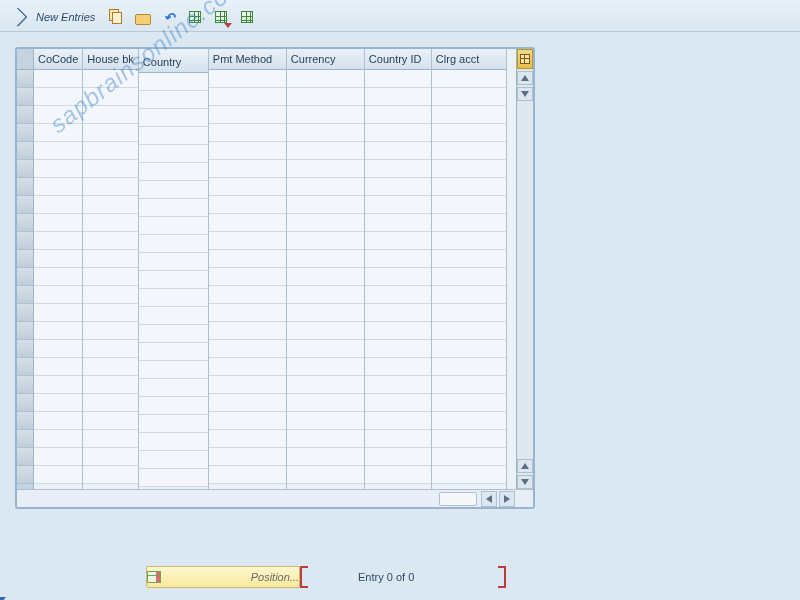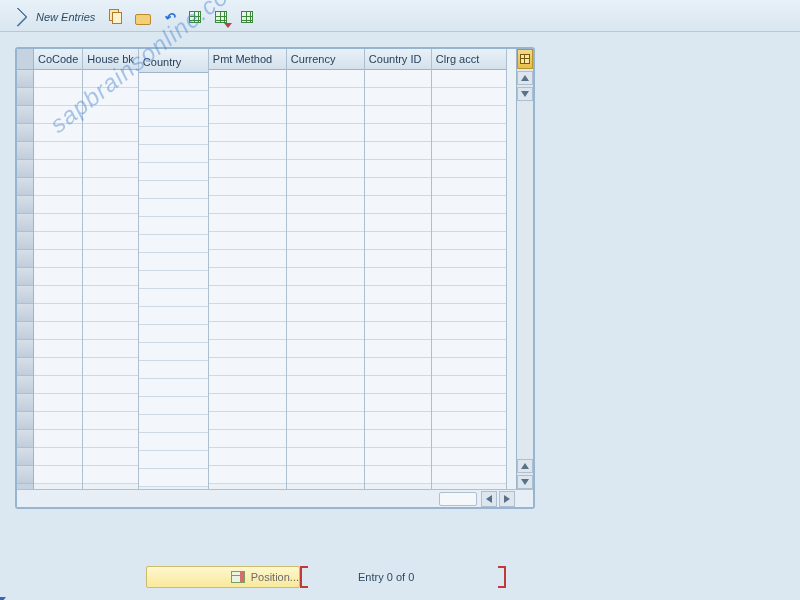--- a/index.html
+++ b/index.html
@@ -155,22 +155,23 @@
 
   
   .footer {
     position:absolute;left:0;right:0;bottom:0;height:46px;
     display:flex;align-items:center;
   }
   .pos-btn {
     position:absolute;left:146px;width:152px;height:20px;
     background:linear-gradient(#fff7cf,#f8e99a);
     border:1px solid #cabb6d;border-radius:2px;
-    display:flex;align-items:center;justify-content:flex-end;gap:6px;
+    display:flex;align-items:center;justify-content:space-between;gap:6px;
     color:#6b6b6b;
+    font-style:italic;
   }
   .pos-btn .ic{width:12px;height:10px;border:1px solid #7aa061;background:
     linear-gradient(#7aa061,#7aa061) 0 3px/100% 1px no-repeat,
     linear-gradient(#d86b6b,#d86b6b) 8px 0/4px 100% no-repeat,#eaf5e4;}
   .bracket{position:absolute;width:6px;height:18px;border:2px solid #c03a3a;}
   .bracket.l{left:300px;border-right:none;}
   .bracket.r{left:498px;border-left:none;}
   .entry-txt{position:absolute;left:358px;color:#2c4a66;}
 
   

